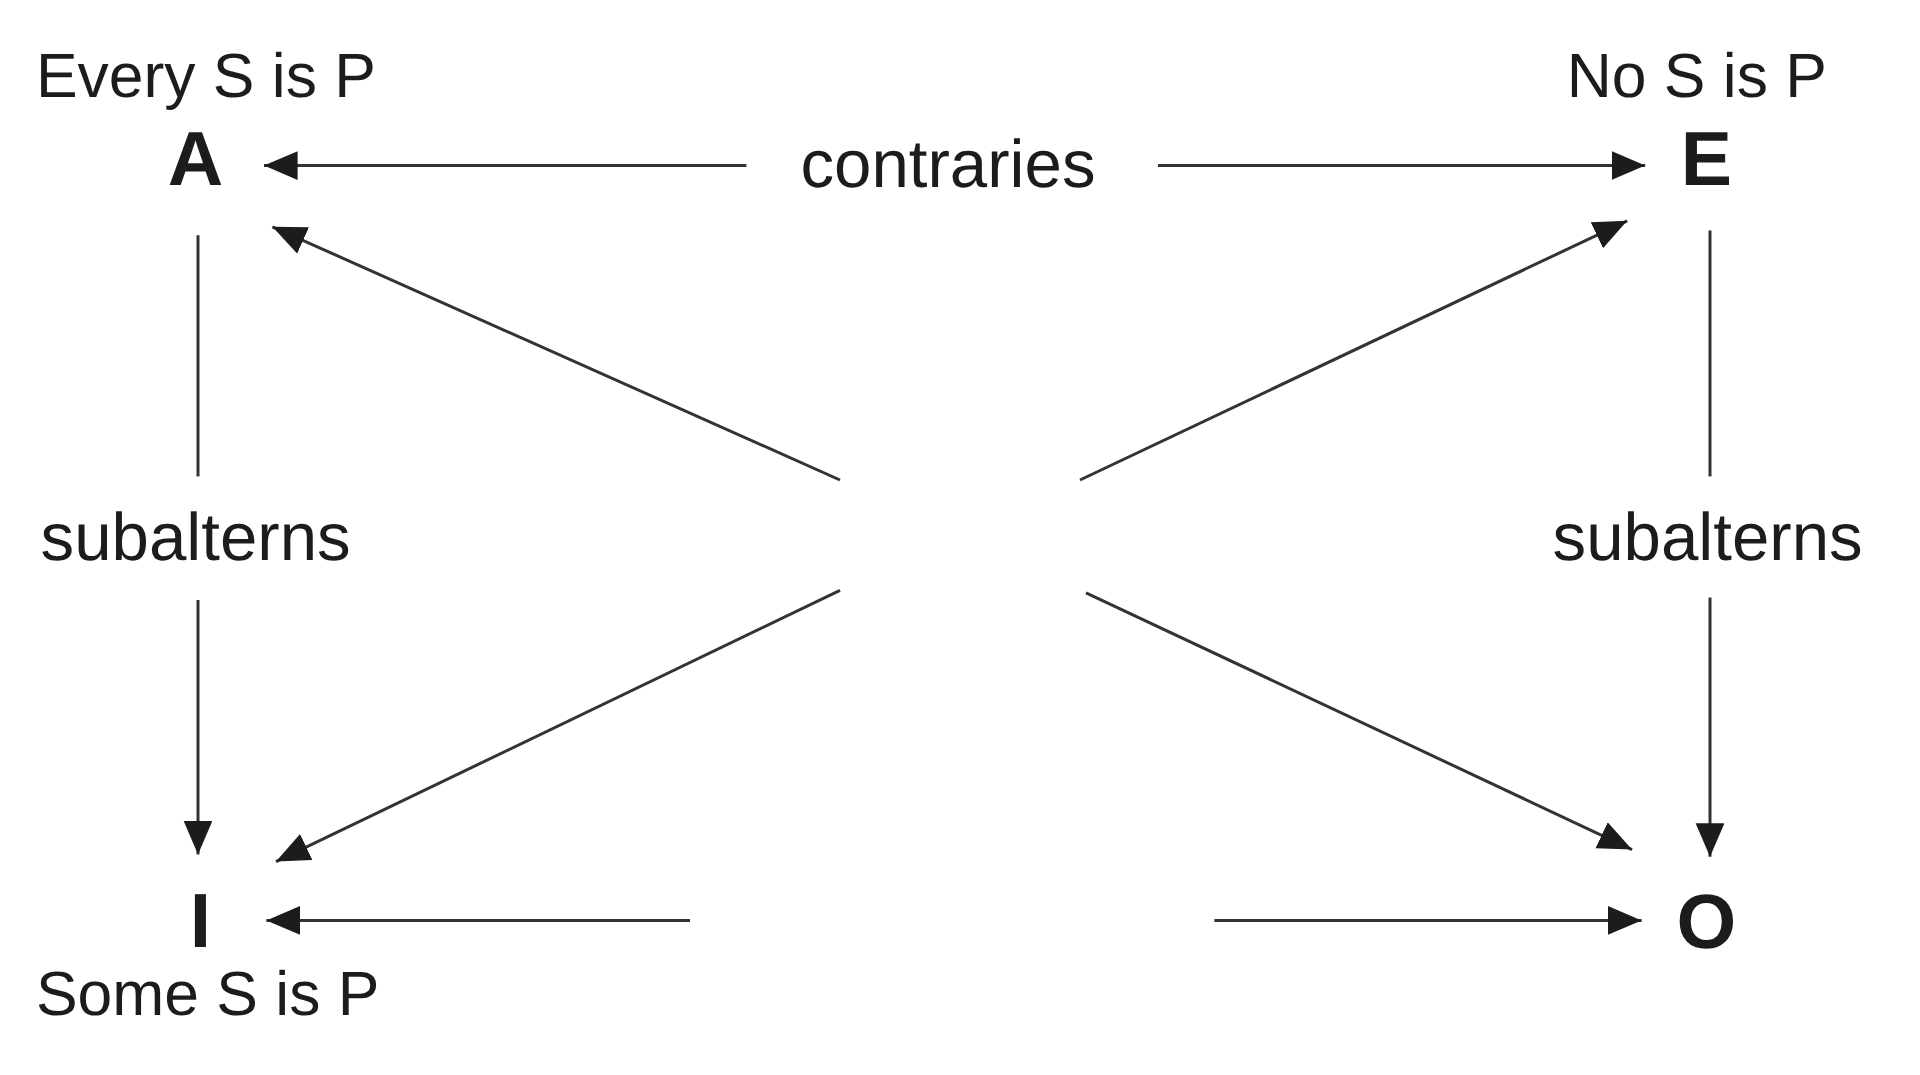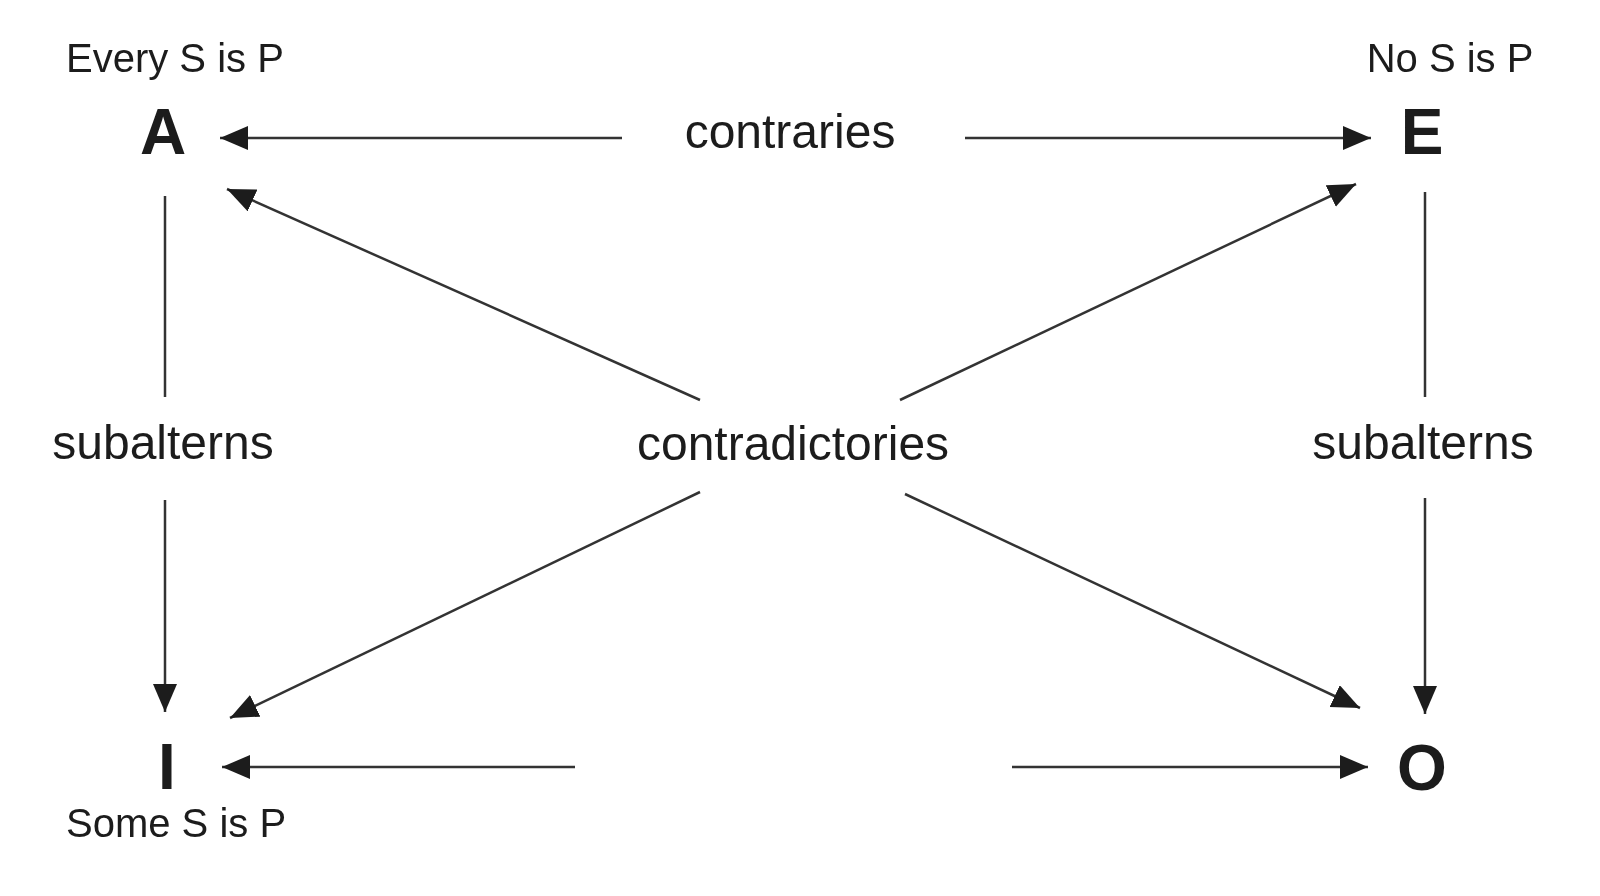--- a/index.html
+++ b/index.html
@@ -25,29 +25,28 @@
     height: 896px;
   }
   .txt {
     position: absolute;
     color: #1c1c1c;
     white-space: nowrap;
     line-height: 1.1;
     user-select: none;
   }
   .statement {
-    font-size: 40px;
-    margin-left: 36px;
+    font-size: 52px;
   }
   .letter {
     font-size: 64px;
     font-weight: 700;
   }
   .relation-label {
-    font-size: 48px;
+    font-size: 56px;
   }
   .centered {
     transform: translateX(-50%);
   }
 </style>
 </head>
 <body>
 
 <div class="canvas">
 
@@ -87,20 +86,19 @@
   <div class="txt statement centered" style="left:1414px; top:36px;">No S is P</div>
   <div class="txt letter centered" style="left:1422px; top:97px;">E</div>
 
   <div class="txt letter centered" style="left:167px; top:732px;">I</div>
   <div class="txt statement" style="left:30px; top:801px;">Some S is P</div>
 
   <div class="txt letter centered" style="left:1422px; top:733px;">O</div>
 
   <div class="txt relation-label centered" style="left:790px; top:106px;">contraries</div>
 
-  <div class="txt relation-label centered" style="left:793px; top:418px;">contradictories</div>
 
   <div class="txt relation-label centered" style="left:163px; top:417px;">subalterns</div>
 
   <div class="txt relation-label centered" style="left:1423px; top:417px;">subalterns</div>
 
 
 </div>
 
 </body></html>

